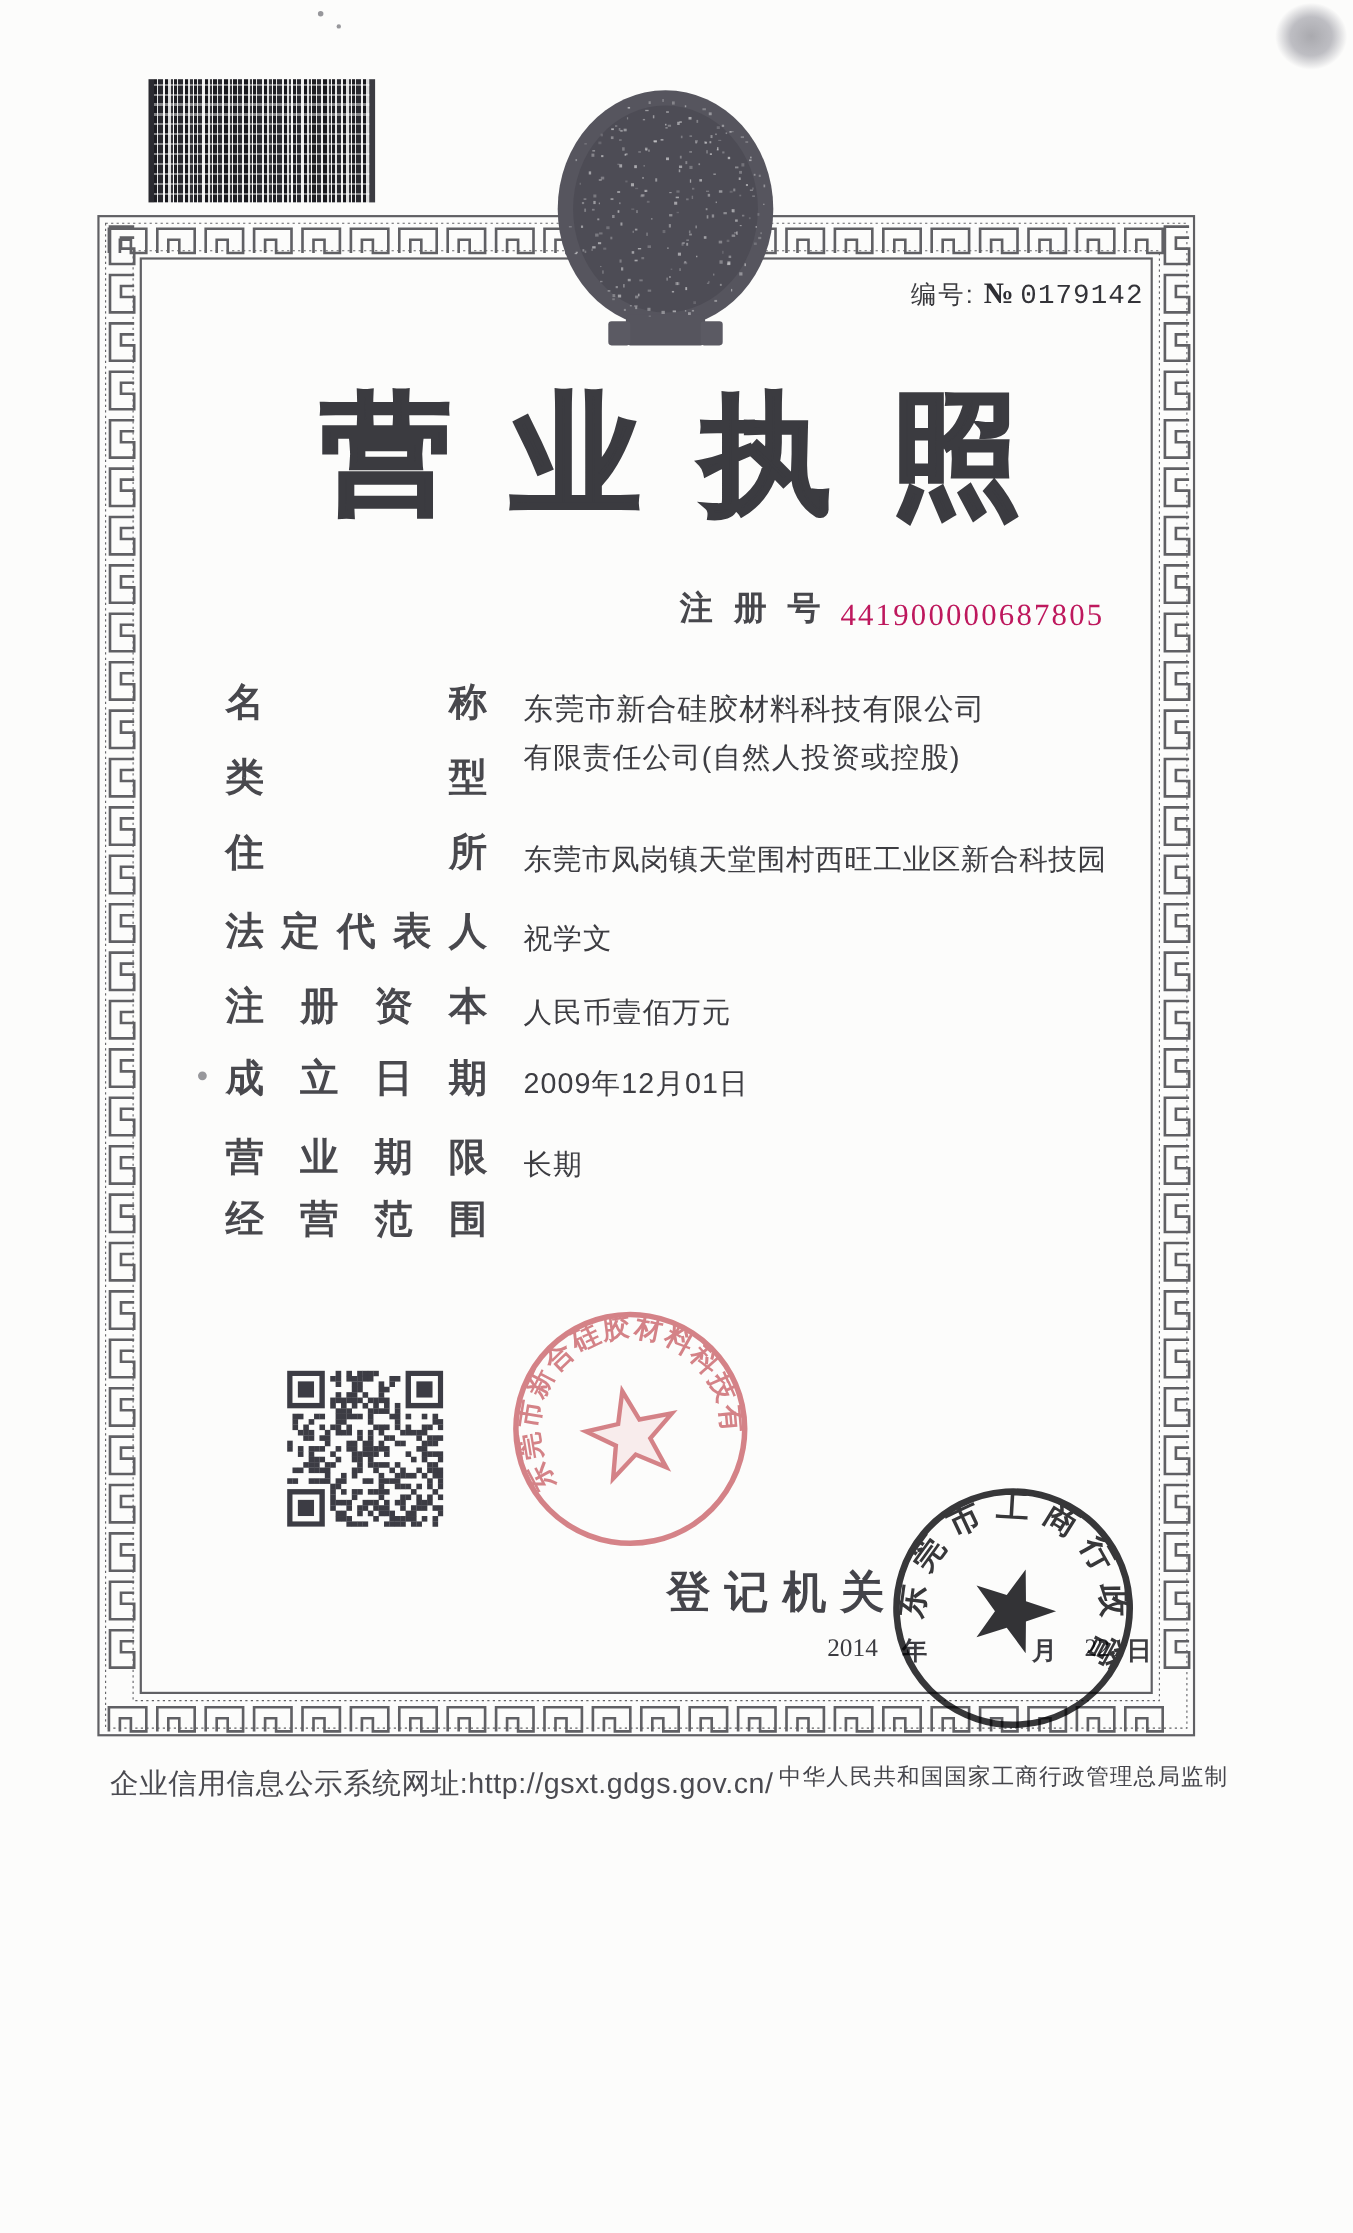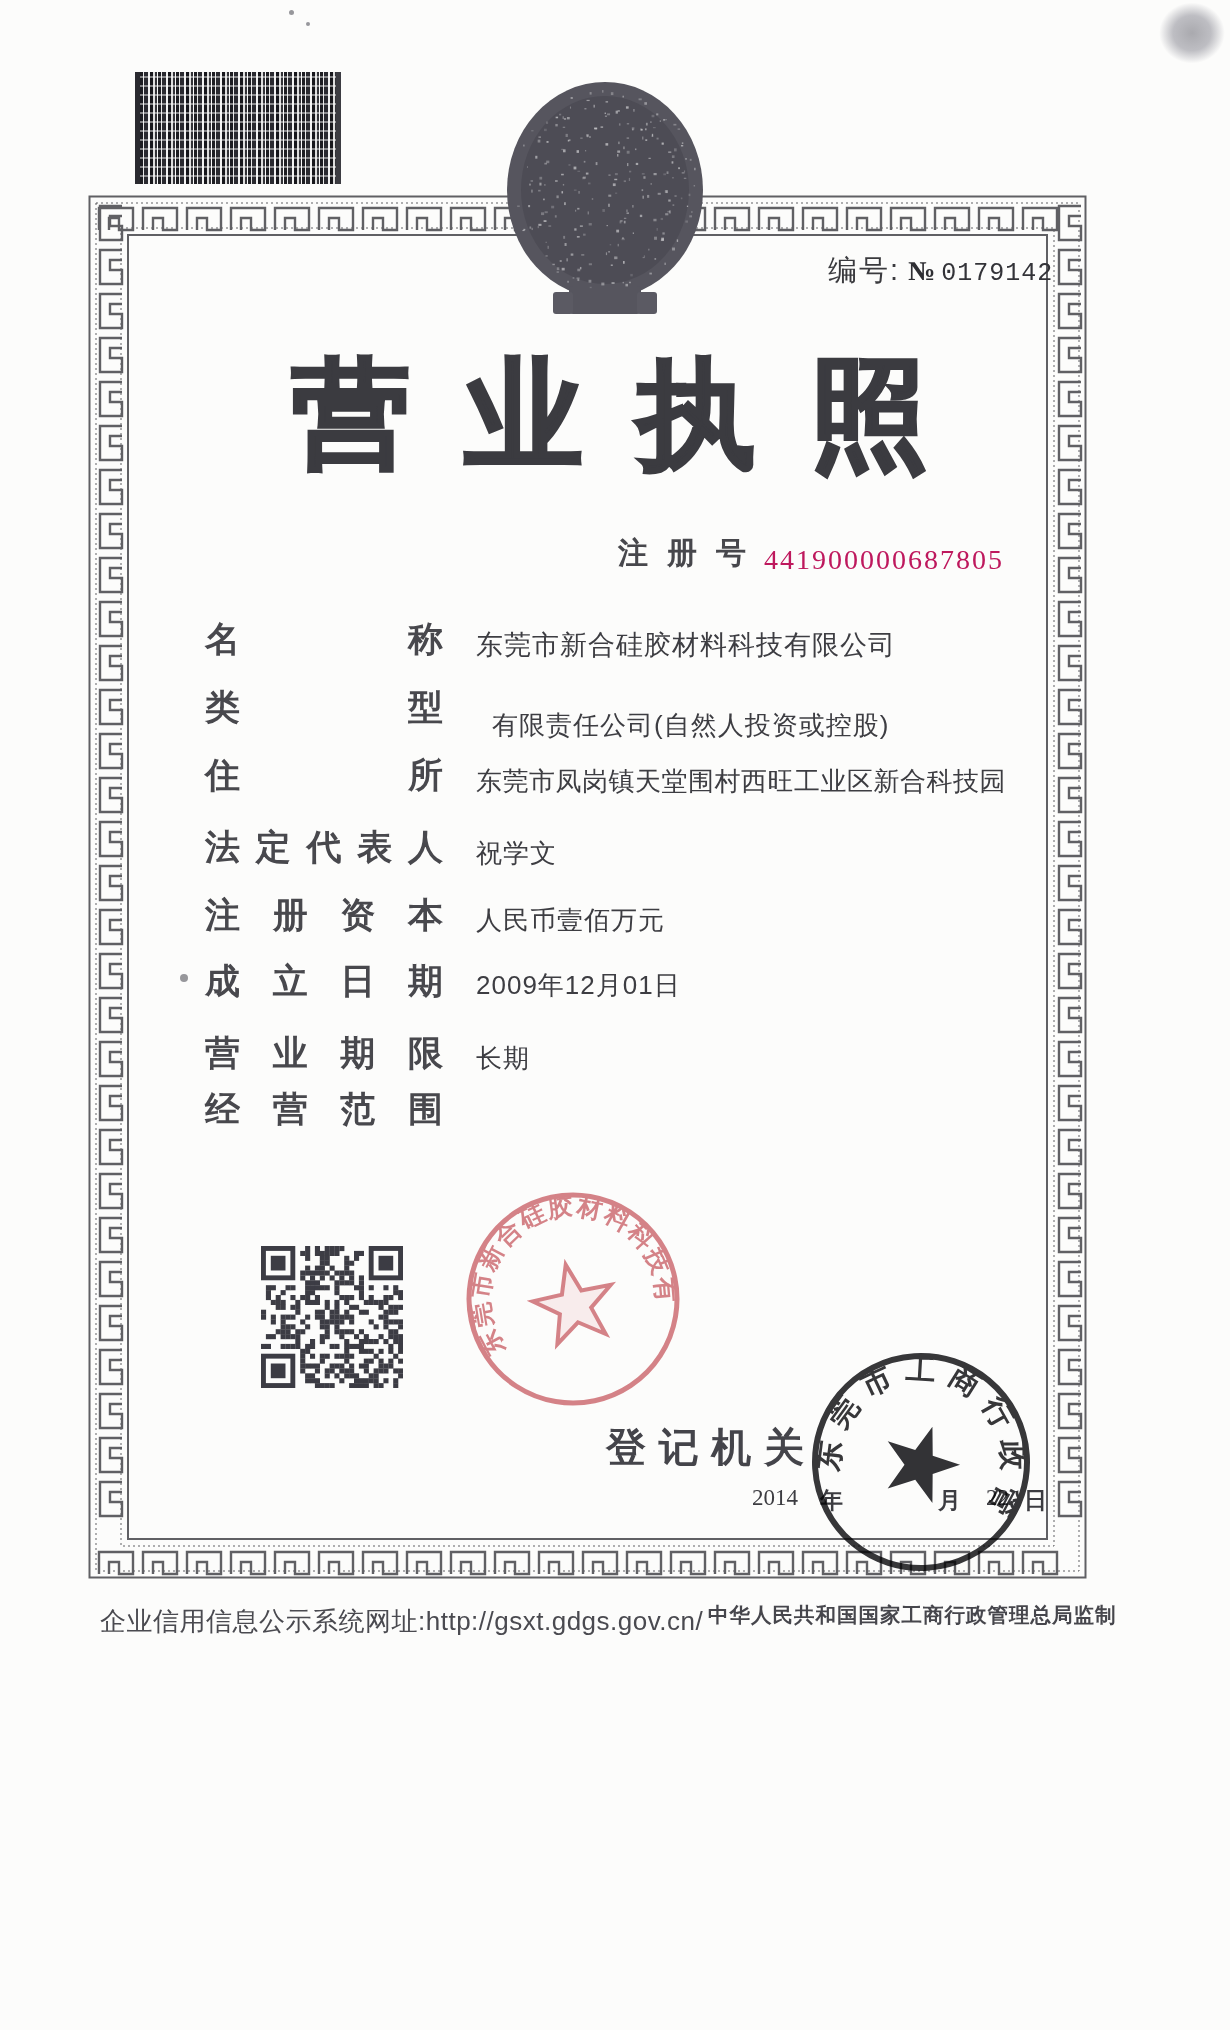--- a/index.html
+++ b/index.html
@@ -13,21 +13,21 @@
   .speck{background:#7d7d83;border-radius:50%;opacity:.8;}
   
   .barcode{left:135px;top:72px;width:196px;height:112px;
     border-left:5px solid #2a2a30;border-right:5px solid #3c3c42;
     background:
       repeating-linear-gradient(0deg, rgba(255,255,255,0) 0 7px, rgba(255,255,255,.45) 7px 9px),
       repeating-linear-gradient(90deg,#1d1d22 0 3px,#e8e8e8 3px 4px,#2a2a30 4px 8px,#f2f2f2 8px 10px,
         #17171c 10px 13px,#dddddd 13px 15px,#333338 15px 17px,#fafafa 17px 18px);}
   
   .serial{left:828px;top:251px;width:215px;white-space:nowrap;}
-  .serial .lbl{font-size:29px;letter-spacing:2px;color:#3a3a3e;}
+  .serial .lbl{font-size:23px;letter-spacing:2px;color:#3a3a3e;}
   .serial .nosym{font-family:"Liberation Serif",serif;font-weight:bold;font-size:27px;padding:0 6px 0 8px;color:#2e2e33;}
   .serial .num{font-family:"Liberation Mono",monospace;font-size:25px;letter-spacing:1px;color:#333338;}
   
   .title{left:292px;top:338px;width:636px;height:152px;display:flex;justify-content:space-between;align-items:center;
     font-size:118px;font-weight:900;color:#3b3b40;-webkit-text-stroke:3px #3b3b40;line-height:1;}
   
   .regno-label{left:618px;top:533px;width:128px;display:flex;justify-content:space-between;
     font-size:30px;font-weight:700;color:#47474c;}
   .regno-value{left:764px;top:529px;font-family:"Liberation Serif",serif;font-size:28px;
     letter-spacing:2px;color:#be185d;margin-top:15px;}
@@ -37,21 +37,21 @@
   .frow-value{left:476px;font-size:26px;color:#3d3d42;white-space:nowrap;letter-spacing:1px;}
   .scope{left:476px;top:1082px;width:598px;font-size:19.5px;line-height:27px;letter-spacing:.5px;
     color:#3c3c41;white-space:normal;}
   .scope .endmark{font-size:14px;letter-spacing:0;vertical-align:1px;padding-left:4px;color:#55555a;}
   
   .registry-label{left:606px;top:1420px;width:198px;display:flex;justify-content:space-between;
     font-size:40px;font-weight:700;color:#44444a;}
   .dateline{top:1485px;font-family:"Liberation Serif",serif;font-size:23px;color:#3c3c41;white-space:nowrap;}
   
   .footer-left{left:100px;top:1604px;font-size:26px;color:#4a4a50;letter-spacing:.5px;}
-  .footer-right{left:708px;top:1601px;font-size:20.5px;font-weight:700;color:#46464c;letter-spacing:1px;}
+  .footer-right{left:708px;top:1601px;font-size:20.5px;font-weight:400;color:#46464c;letter-spacing:1px;}
   svg{display:block;}
   .seal{mix-blend-mode:multiply;}
 </style>
 </head>
 <body>
 
 <div id="doc">
 
   <div class="abs corner-smudge"></div>
   <div class="abs speck" style="left:289px;top:10px;width:5px;height:5px;"></div>
@@ -450,21 +450,21 @@
   <div class="abs frow-label justify-chars" style="top:616px;">
       <span>名</span>
       <span>称</span>
     </div>
   <div class="abs frow-value" style="top:627px;font-size:27px;">东莞市新合硅胶材料科技有限公司</div>
 
   <div class="abs frow-label justify-chars" style="top:684px;">
       <span>类</span>
       <span>型</span>
     </div>
-  <div class="abs frow-value" style="top:708px;margin-left:16px;">有限责任公司(自然人投资或控股)</div>
+  <div class="abs frow-value" style="top:671px;">有限责任公司(自然人投资或控股)</div>
 
   <div class="abs frow-label justify-chars" style="top:752px;">
       <span>住</span>
       <span>所</span>
     </div>
   <div class="abs frow-value" style="top:764px;letter-spacing:.5px;">东莞市凤岗镇天堂围村西旺工业区新合科技园</div>
 
   <div class="abs frow-label justify-chars" style="top:824px;">
       <span>法</span>
       <span>定</span>

